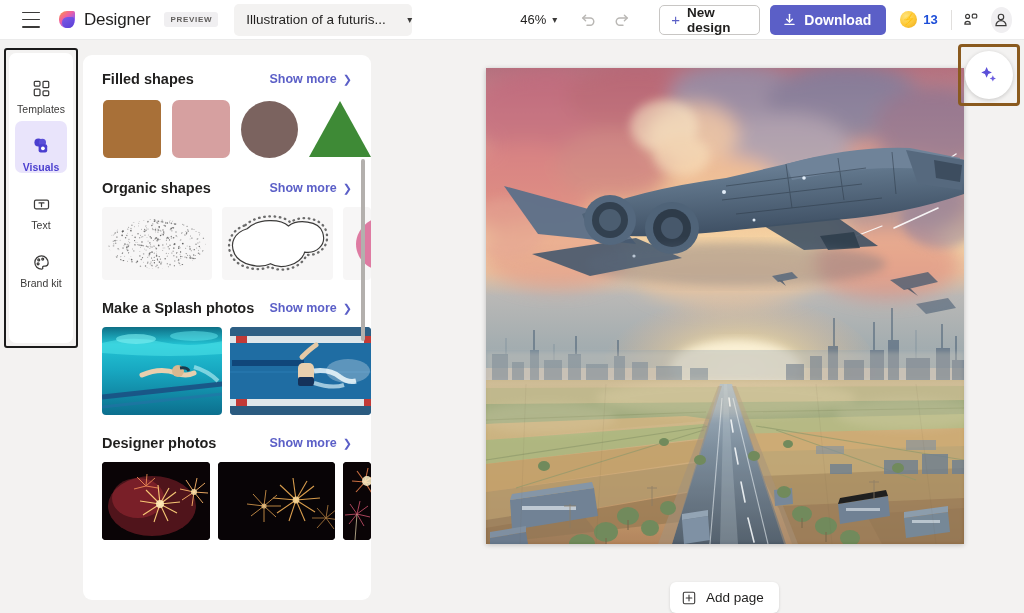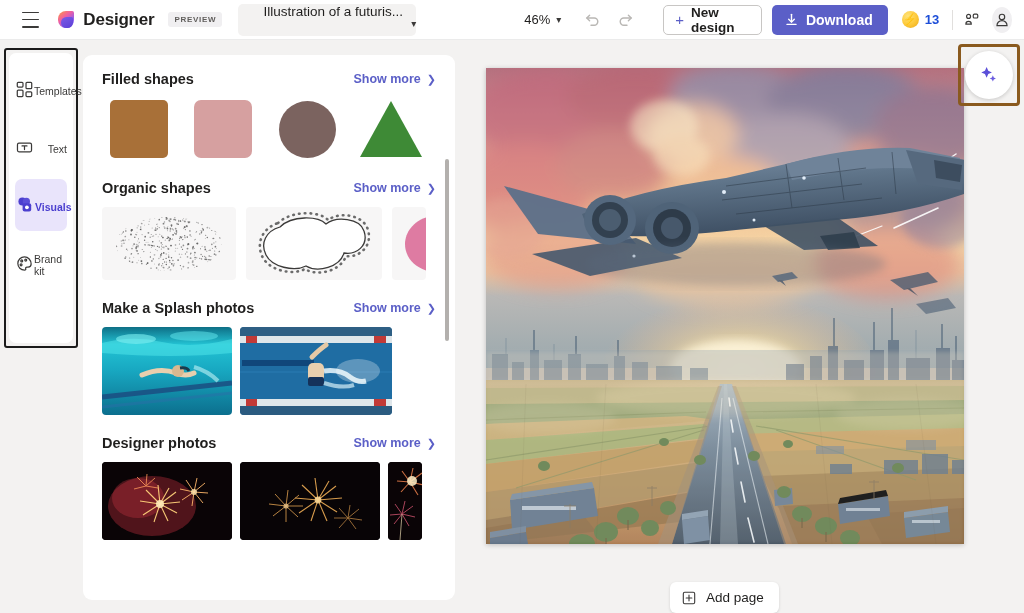--- a/index.html
+++ b/index.html
@@ -26,32 +26,32 @@
   .brand-logo .b1 {
     position:absolute; left:1px; top:1px; width:16px; height:17px;
     background: linear-gradient(140deg,#ff9a3c 0%, #f05fa0 38%, #8b5cf6 72%, #5b47d6 100%);
     border-radius: 9px 2px 9px 9px;
   }
   .brand-logo .b2 {
     position:absolute; left:4px; top:7px; width:12px; height:11px;
     background: linear-gradient(150deg,#7c5ce6 0%, #5b3fd6 100%);
     border-radius: 7px 2px 7px 7px;
   }
-  .brand-name { font-size: 17px; font-weight: bold; color: #201f1e; margin-left: 7px; letter-spacing: -0.2px; }
+  .brand-name { font-size: 17px; font-weight: normal; color: #201f1e; margin-left: 7px; letter-spacing: -0.2px; }
 
   .preview-chip {
     margin-left: 14px; background: #f0eff1; color: #605e5c;
     font-size: 8px; font-weight: bold; letter-spacing: 0.7px;
     padding: 3px 6px; border-radius: 3px;
   }
 
   .title-pill {
     margin-left: 16px; background: #f3f2f1; border-radius: 5px;
     height: 32px; display: flex; align-items: center; padding: 0 0 0 12px;
-    min-width: 178px; cursor: pointer; flex-direction: column;
+    min-width: 178px; cursor: pointer;
   }
   .title-pill .t { font-size: 13.5px; color: #201f1e; white-space: nowrap; }
   .chev { margin-left: auto; padding-left: 18px; color:#3b3a39; font-size:10px; line-height:1; }
 
   .zoom-ctl { margin-left: 108px; display:flex; align-items:center; cursor:pointer; }
   .zoom-ctl .z { font-size: 13px; color: #201f1e; }
   .zoom-ctl .chev2 { margin-left: 6px; color:#3b3a39; font-size:10px; }
 
   .undo, .redo { margin-left: 16px; width: 18px; height: 18px; cursor: pointer; }
   .undo { margin-left: 22px; }
@@ -88,31 +88,31 @@
     position:absolute; left: 4px; top: 48px; width: 74px; height: 300px;
     border: 2.5px solid #1b1b1b; border-radius: 3px;
   }
   .rail {
     position:absolute; left: 9px; top: 53px; width: 64px; height: 290px;
     background:#ffffff; border-radius: 7px;
     display:flex; flex-direction:column; align-items:center; padding-top: 10px;
   }
   .rail-item {
     width: 52px; height: 52px; border-radius: 7px; margin-bottom: 6px;
-    display:flex; flex-direction:row; align-items:center; justify-content:space-between;
+    display:flex; flex-direction:column; align-items:center; justify-content:flex-end;
     cursor:pointer;
   }
   .rail-item.active { background: #e9e4fb; }
   .rail-item .ri-ico { height: 22px; display:flex; align-items:center; justify-content:center; }
   .rail-item .ri-lbl { font-size: 10.5px; color: #3b3a39; margin-top: 4px; }
   .rail-item.active .ri-lbl { color: #4b3fcf; font-weight: bold; }
 
   
   .panel {
-    position:absolute; left: 83px; top: 55px; width: 372px; height: 545px;
+    position:absolute; left: 83px; top: 55px; width: 288px; height: 545px;
     background:#fff; border-radius: 9px; overflow:hidden;
   }
   .panel-inner { position:absolute; inset:0; padding: 0 0 0 19px; }
   .sec { margin-top: 20px; }
   .sec:first-child { margin-top: 16px; }
   .sec-head { display:flex; align-items:center; padding-right: 19px; }
   .sec-title { font-size: 14.5px; font-weight: bold; color: #201f1e; }
   .show-more { margin-left:auto; display:flex; align-items:flex-end; cursor:pointer; }
   .show-more .sm-lbl { font-size: 12.5px; color: #5b5fc7; font-weight: 600; }
   .show-more .sm-ch { color:#5b5fc7; font-size:11px; margin-left:6px; }
@@ -265,40 +265,40 @@
           <rect x="2.4" y="2.4" width="6" height="5" rx="1"></rect>
             <rect x="11.6" y="2.4" width="6" height="6.8" rx="1"></rect>
           <rect x="2.4" y="10.6" width="6" height="6.8" rx="1"></rect>
             <rect x="11.6" y="12.4" width="6" height="5" rx="1"></rect>
         </svg>
       </div>
       <div class="ri-lbl">Templates</div>
     </div>
 
 
-    <div class="rail-item">
-      <div class="ri-ico">
-        <svg width="19" height="19" viewBox="0 0 20 20" fill="none" stroke="#3b3a39" stroke-width="1.3">
-          <rect x="2.6" y="5.4" width="14.8" height="9.2" rx="1.6"></rect>
-          <path d="M7.4 8.4h5.2M10 8.4v3.8" stroke-linecap="round"></path>
-        </svg>
-      </div>
-      <div class="ri-lbl">Text</div>
-    </div>
-
     <div class="rail-item active">
       <div class="ri-ico">
         <svg width="20" height="20" viewBox="0 0 20 20">
           <circle cx="7.4" cy="6.6" r="4" fill="#4b3fcf"></circle>
           <circle cx="11.4" cy="6.4" r="3.6" fill="#5b4fd8"></circle>
           <rect x="7.6" y="8.2" width="8.6" height="8.2" rx="2" fill="#4b3fcf"></rect>
           <circle cx="11.9" cy="12.3" r="1.9" fill="#ffffff"></circle>
         </svg>
       </div>
       <div class="ri-lbl">Visuals</div>
+    </div>
+
+    <div class="rail-item">
+      <div class="ri-ico">
+        <svg width="19" height="19" viewBox="0 0 20 20" fill="none" stroke="#3b3a39" stroke-width="1.3">
+          <rect x="2.6" y="5.4" width="14.8" height="9.2" rx="1.6"></rect>
+          <path d="M7.4 8.4h5.2M10 8.4v3.8" stroke-linecap="round"></path>
+        </svg>
+      </div>
+      <div class="ri-lbl">Text</div>
     </div>
 
     <div class="rail-item">
       <div class="ri-ico">
         <svg width="19" height="19" viewBox="0 0 20 20" fill="none" stroke="#3b3a39" stroke-width="1.3">
           <path d="M10 3a7 7 0 0 0 0 14c1.2 0 1.6-.7 1.3-1.4-.4-.9.2-1.8 1.3-1.8h1.2A3.2 3.2 0 0 0 17 10.6C17 6.4 13.9 3 10 3z"></path>
           <circle cx="7.1" cy="7.3" r="1"></circle>
             <circle cx="11.3" cy="6.4" r="1"></circle>
             <circle cx="6.4" cy="11.4" r="1"></circle>
         </svg>

